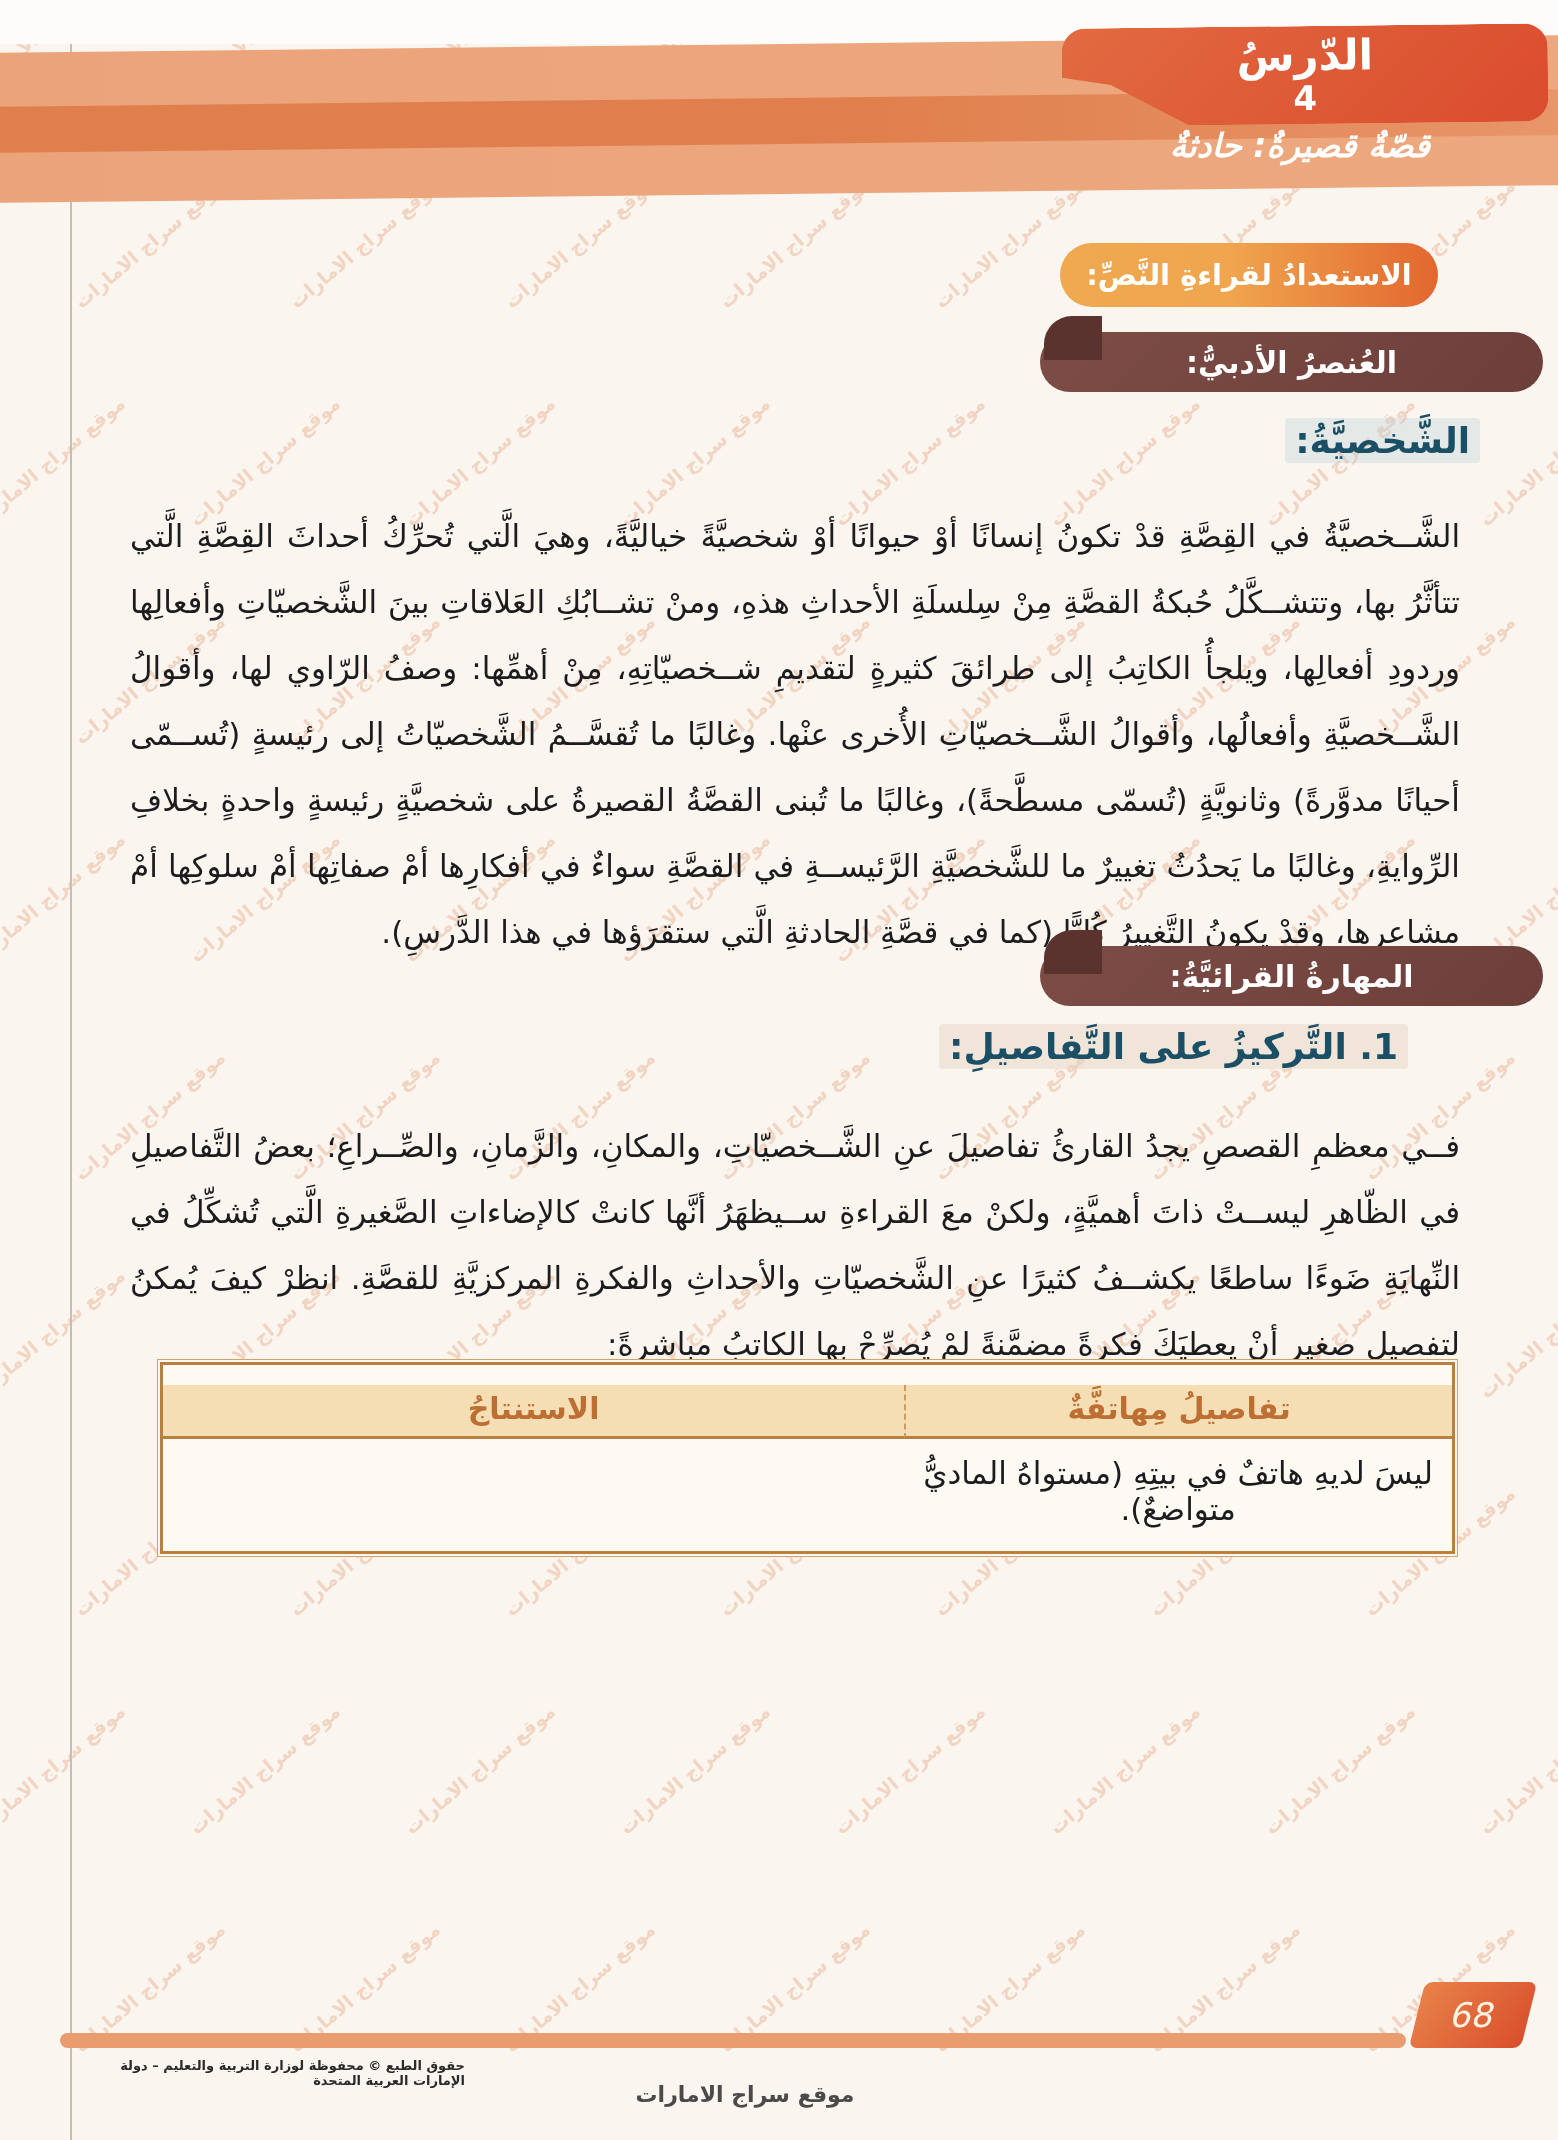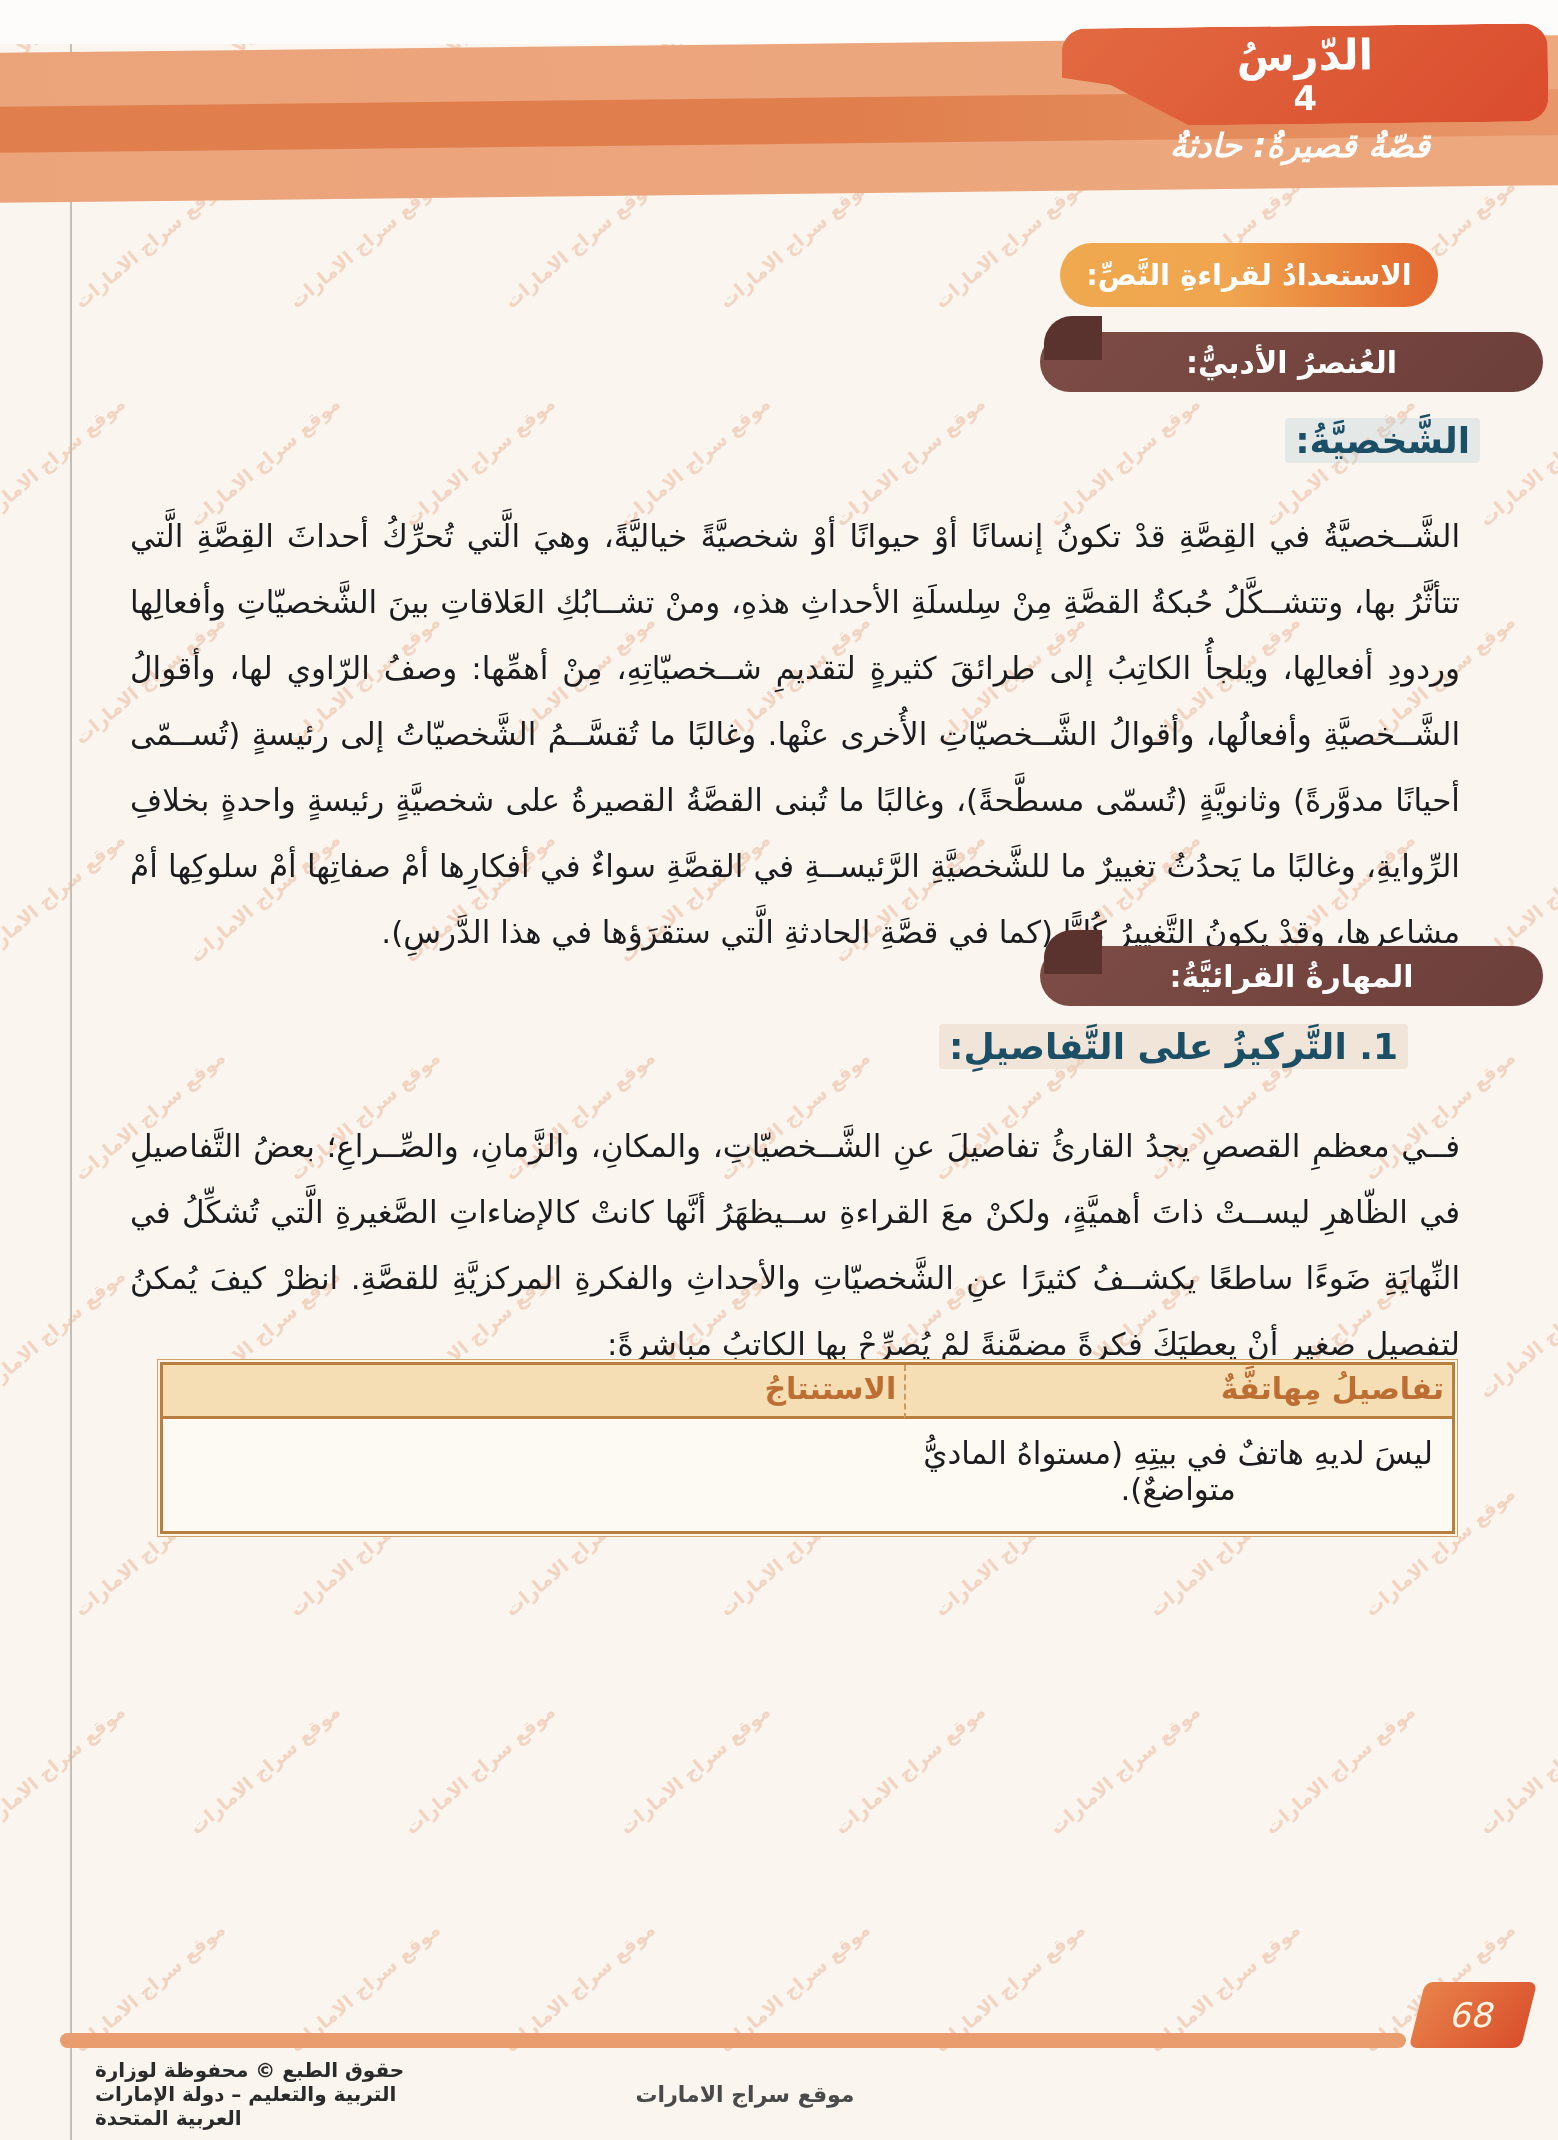--- a/index.html
+++ b/index.html
@@ -77,38 +77,38 @@
 
   
   .dtable {
     position:absolute; right:103px; left:160px; top:1362px; z-index:3;
     display:grid; grid-template-columns:42.5% 57.5%;
     border:3px solid #b97f3e; background:#fdfaf4;
     box-shadow:0 0 0 2px #fbf5ea, 0 0 0 3px #cfa369;
   }
   .dtable .th {
     background:#f5ddb4; color:#bd6f33; font-weight:bold; font-size:30px;
-    text-align:right; padding:6px 8px 10px; border-bottom:3px solid #b97f3e;
+    text-align:center; padding:6px 8px 10px; border-bottom:3px solid #b97f3e;margin-top:20px;
   }
   .dtable .td { font-size:31px; color:#1c1c1e; text-align:center; padding:16px 10px 24px; }
   .dtable .c1 { border-left:2px dashed #cf9a5e; }
 
   
   .foot-rule { position:absolute; left:60px; top:2033px; width:1346px; height:15px;
     background:#e99c6e; border-radius:8px; z-index:3; }
   .page-num {
     position:absolute; left:1417px; top:1982px; width:112px; height:66px; z-index:4;
     background:linear-gradient(120deg,#e8824a,#d94f2b);
     transform:skewX(-14deg); border-radius:8px;
     display:flex; align-items:center; justify-content:center;
     color:#fdf3e2; font-size:34px;
   }
   .copyright {
     position:absolute; left:95px; top:2058px; width:370px; z-index:3;
-    font-size:20px; font-weight:bold; color:#2a2a2a; text-align:left; direction:rtl;
+    font-size:13px; font-weight:bold; color:#2a2a2a; text-align:right; direction:rtl;
   }
   .site-name {
     position:absolute; left:630px; top:2082px; width:230px; z-index:3;
     font-size:22px; font-weight:bold; color:#4a4a4a; text-align:center; direction:rtl;
   }
 </style>
 </head>
 <body>
 
 <div class="page">

